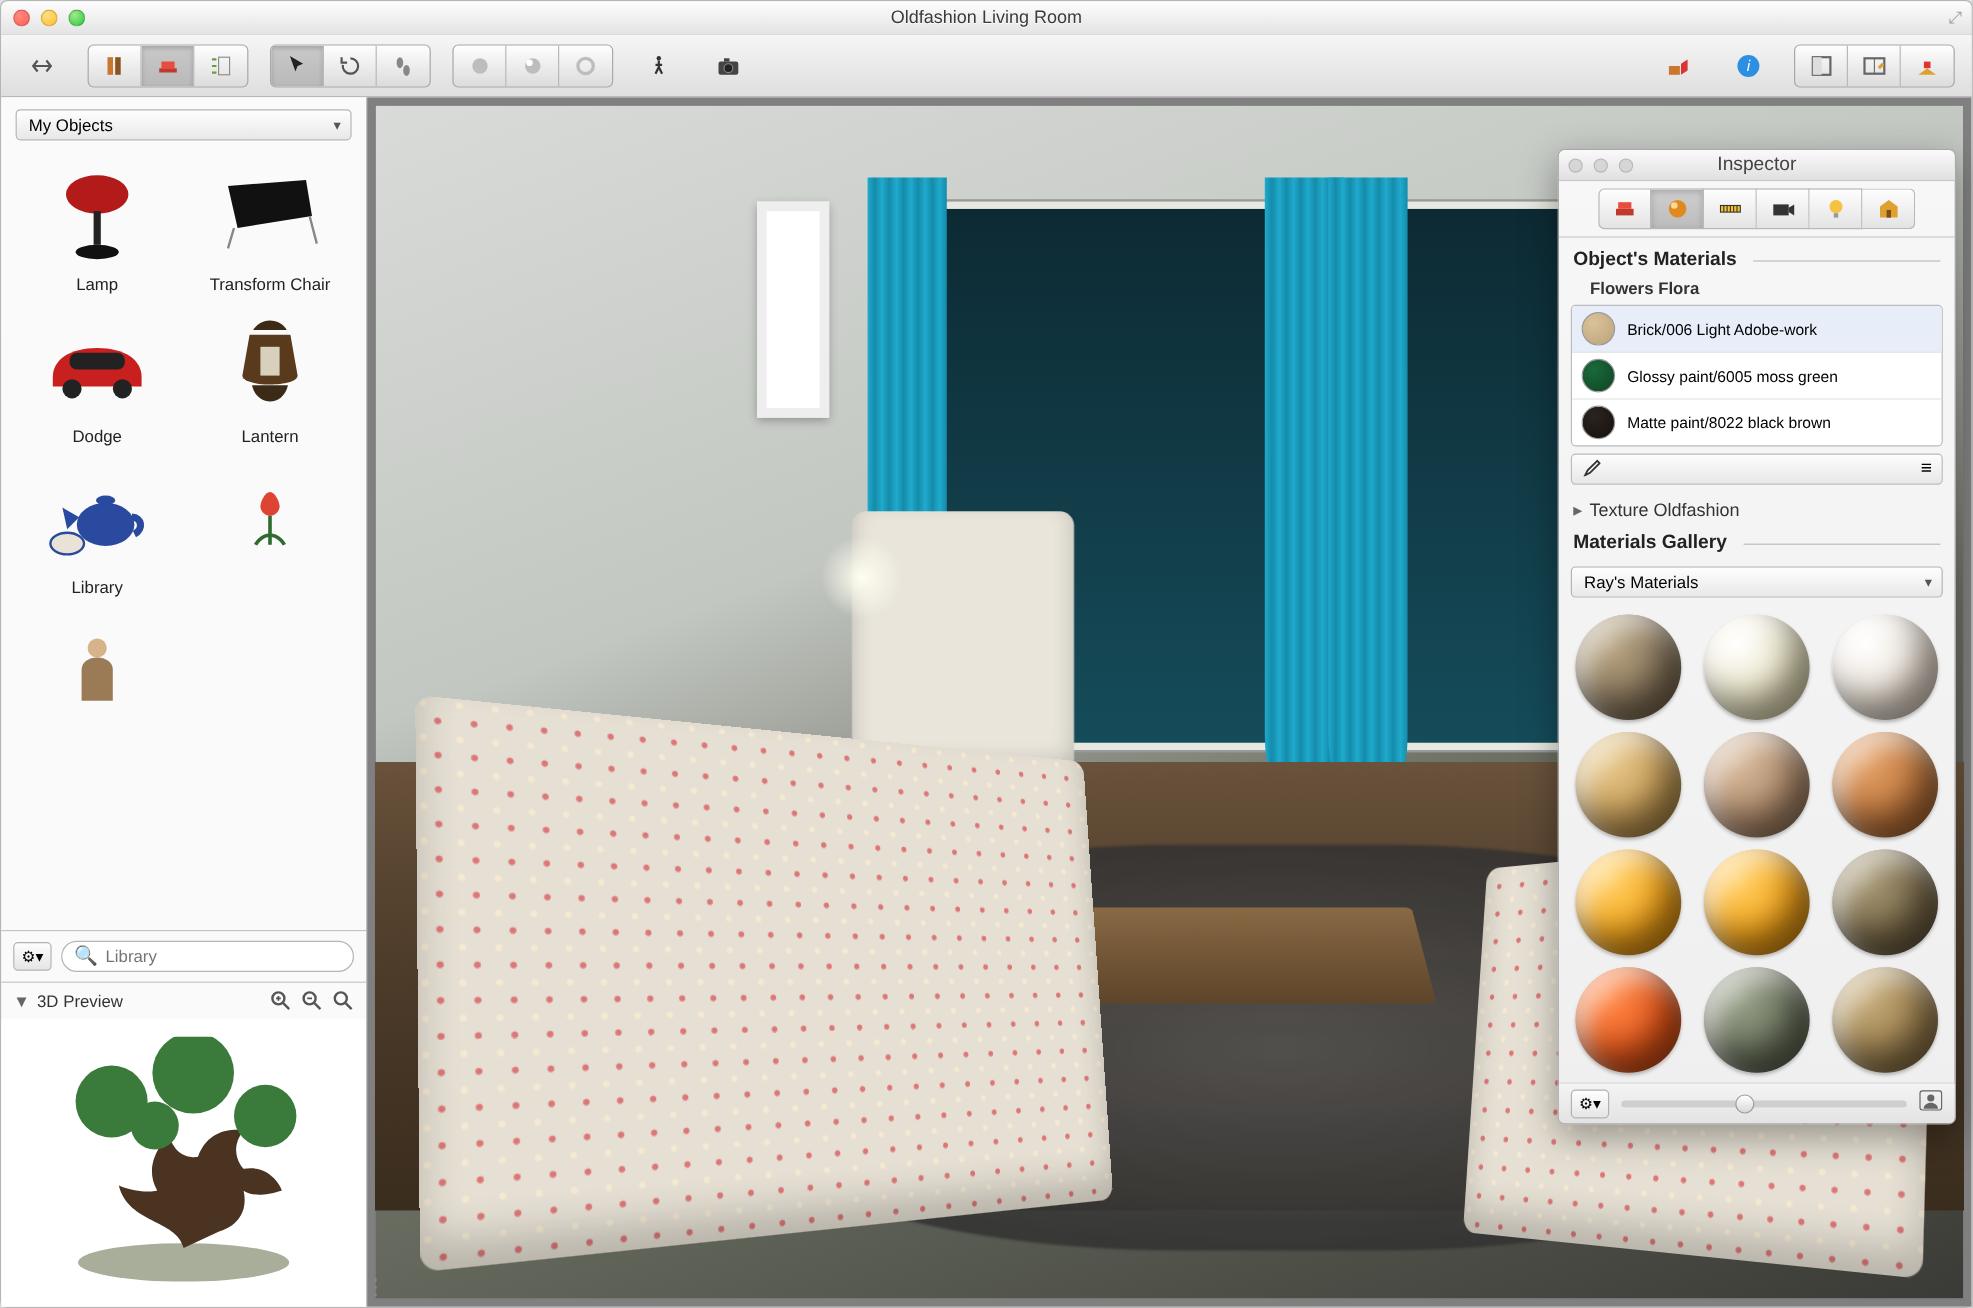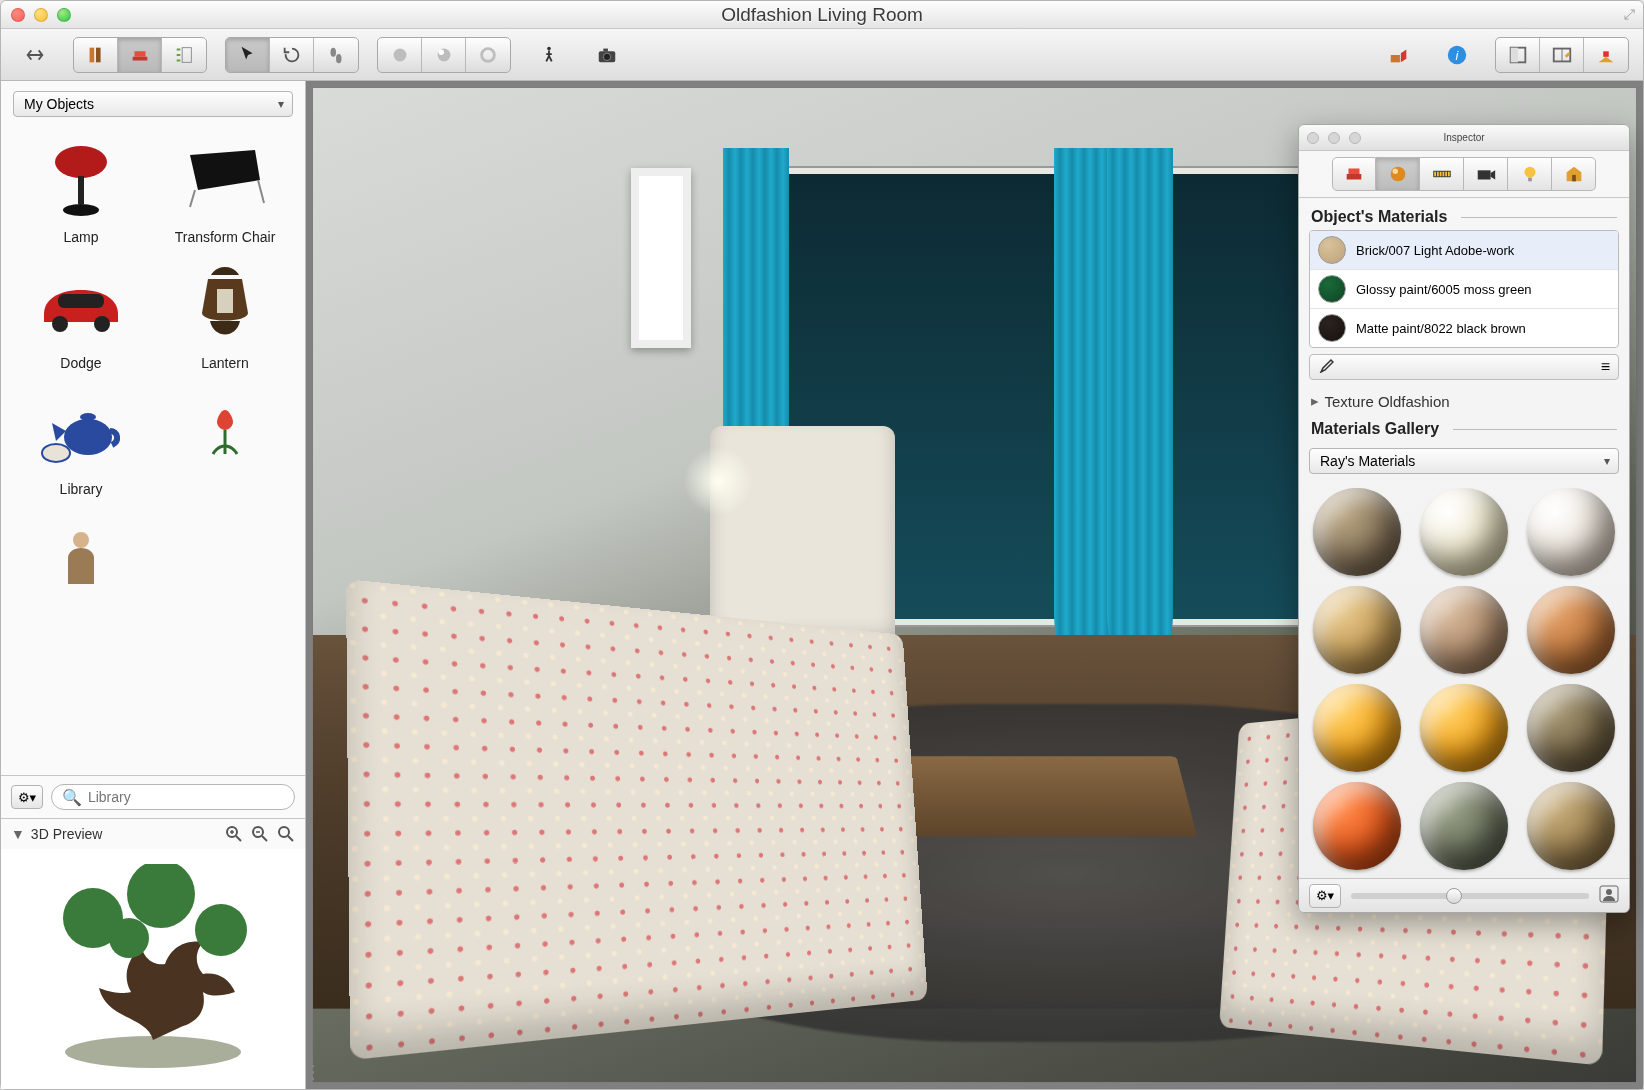--- a/index.html
+++ b/index.html
@@ -6,21 +6,21 @@
 body { background: #ececec; width: 1644px; height: 1090px; overflow: hidden; position: relative; }
 
 
 .window { position: absolute; inset: 0; background: linear-gradient(#f7f7f7,#e8e8e8); border: 1px solid #b5b5b5; border-radius: 6px; display: flex; flex-direction: column; box-shadow: 0 6px 20px rgba(0,0,0,.25); }
 .titlebar { height: 28px; display: flex; align-items: center; padding: 0 10px; background: linear-gradient(#fdfdfd,#e4e4e4); border-bottom: 1px solid #c7c7c7; border-radius: 6px 6px 0 0; position: relative; }
 .traffic { display: flex; gap: 9px; }
 .t-dot { width: 14px; height: 14px; border-radius: 50%; border: 1px solid rgba(0,0,0,.15); }
 .t-close { background: radial-gradient(circle at 35% 30%, #ff8a80, #ff5f57); }
 .t-min   { background: radial-gradient(circle at 35% 30%, #ffe082, #ffbd2e); }
 .t-max   { background: radial-gradient(circle at 35% 30%, #a5e887, #28c940); }
-.win-title { position: absolute; left: 0; right: 0; text-align: center; font-size: 19px; color: #3a3a3a; text-shadow: 0 1px 0 #fff; }
+.win-title { position: absolute; left: 0; right: 0; text-align: center; font-size: 15px; color: #3a3a3a; text-shadow: 0 1px 0 #fff; }
 .resize-glyph { position:absolute; right:8px; top:5px; color:#9a9a9a; font-size:14px; }
 
 
 .toolbar { height: 52px; display: flex; align-items: center; padding: 0 14px; gap: 18px; background: linear-gradient(#f6f6f6,#dedede); border-bottom: 1px solid #b8b8b8; }
 .tb-group { display: flex; background: linear-gradient(#fefefe,#dcdcdc); border: 1px solid #a9a9a9; border-radius: 5px; overflow: hidden; box-shadow: 0 1px 0 #fff inset; }
 .tb-btn { width: 44px; height: 34px; display: flex; align-items: center; justify-content: center; border-right: 1px solid #b8b8b8; cursor: pointer; }
 .tb-btn:last-child { border-right: none; }
 .tb-btn.active { background: linear-gradient(#c9c9c9,#b9b9b9); box-shadow: inset 0 2px 4px rgba(0,0,0,.2); }
 .spacer { flex: 1; }
 .icon-svg { width: 22px; height: 22px; }
@@ -69,21 +69,21 @@
 .armchair{ position:absolute; left:30%; top:34%; width:14%; height:22%; background:#e9e5db; border-radius:12px; box-shadow: inset 0 -10px 18px rgba(0,0,0,.2);}
 .ctable{ position:absolute; left:44%; bottom:22%; width:22%; height:14%; background:linear-gradient(#8a6a45,#5e452a); border-radius:6px; transform: perspective(800px) rotateX(55deg);}
 .dresser{position:absolute; right:8%; top:38%; width:14%; height:22%; background:linear-gradient(#caa96f,#a8854a); border:2px solid #8d6d3a;}
 .lampglow{position:absolute; left:28%; top:36%; width:70px; height:70px; background:radial-gradient(circle,#fffef0 0%,rgba(255,255,220,0) 70%);}
 .pframe{position:absolute; left:24%; top:8%; width:60px; height:180px; background:#fff; border:8px solid #eee; box-shadow:0 3px 8px rgba(0,0,0,.3);}
 
 
 .inspector { position: absolute; top: 124px; right: 14px; width: 332px; background: linear-gradient(#f7f7f7,#efefef); border: 1px solid #a8a8a8; border-radius: 6px; box-shadow: 0 10px 30px rgba(0,0,0,.35); display:flex; flex-direction:column; }
 .insp-title { height: 26px; display: flex; align-items: center; padding: 0 8px; background: linear-gradient(#fafafa,#e0e0e0); border-radius: 6px 6px 0 0; border-bottom:1px solid #c6c6c6; position:relative;}
 .insp-title .traffic .t-dot{ width:12px; height:12px; background:#d6d6d6; border:1px solid #b8b8b8;}
-.insp-title .lbl { position:absolute; left:0; right:0; text-align:center; font-size:10px; color:#444;}
+.insp-title .lbl { position:absolute; left:0; right:0; text-align:center; font-size:16px; color:#444;}
 .insp-tabs { display:flex; justify-content:center; gap:0; padding:6px; border-bottom:1px solid #c8c8c8;}
 .insp-tab { width:44px; height:34px; display:flex; align-items:center; justify-content:center; border:1px solid #b8b8b8; border-left:none; background:linear-gradient(#fefefe,#e3e3e3); cursor:pointer;}
 .insp-tab:first-child{ border-left:1px solid #b8b8b8; border-radius:5px 0 0 5px;}
 .insp-tab:last-child{ border-radius:0 5px 5px 0;}
 .insp-tab.active{ background:linear-gradient(#cfcfcf,#bcbcbc); box-shadow: inset 0 2px 5px rgba(0,0,0,.2);}
 
 .section-head { display:flex; align-items:center; padding: 10px 12px 4px; font-size:16px; font-weight:600; color:#222; gap:8px;}
 .section-head .rule{ flex:1; height:1px; background:#bcbcbc; margin-left:6px;}
 .obj-name-row{ padding:2px 12px 6px 26px; font-weight:600; font-size:14px; color:#333;}
 
@@ -427,25 +427,26 @@
           <path d="M4 20V10l8-6 8 6v10z" fill="#e0a030"></path>
           <rect x="10" y="13" width="4" height="7" fill="#7a4c1e"></rect>
         </svg>
       </div>
   </div>
 
   <div class="section-head">
     <span>Object's Materials</span>
       <div class="rule"></div>
   </div>
+  <div class="obj-name-row">Flowers Flora</div>
 
   <div class="mat-list">
     <div class="mat-row sel">
       <div class="swatch" style="background:radial-gradient(circle at 35% 30%,#d9c29a,#bda27a)"></div>
-      <span>Brick/007 Light Adobe-work</span>
+      <span>Brick/006 Light Adobe-work</span>
     </div>
     <div class="mat-row">
       <div class="swatch" style="background:radial-gradient(circle at 35% 30%,#1a6a3a,#0f4424)"></div>
       <span>Glossy paint/6005 moss green</span>
     </div>
     <div class="mat-row">
       <div class="swatch" style="background:radial-gradient(circle at 35% 30%,#2a2320,#17110e)"></div>
       <span>Matte paint/8022 black brown</span>
     </div>
   </div>

